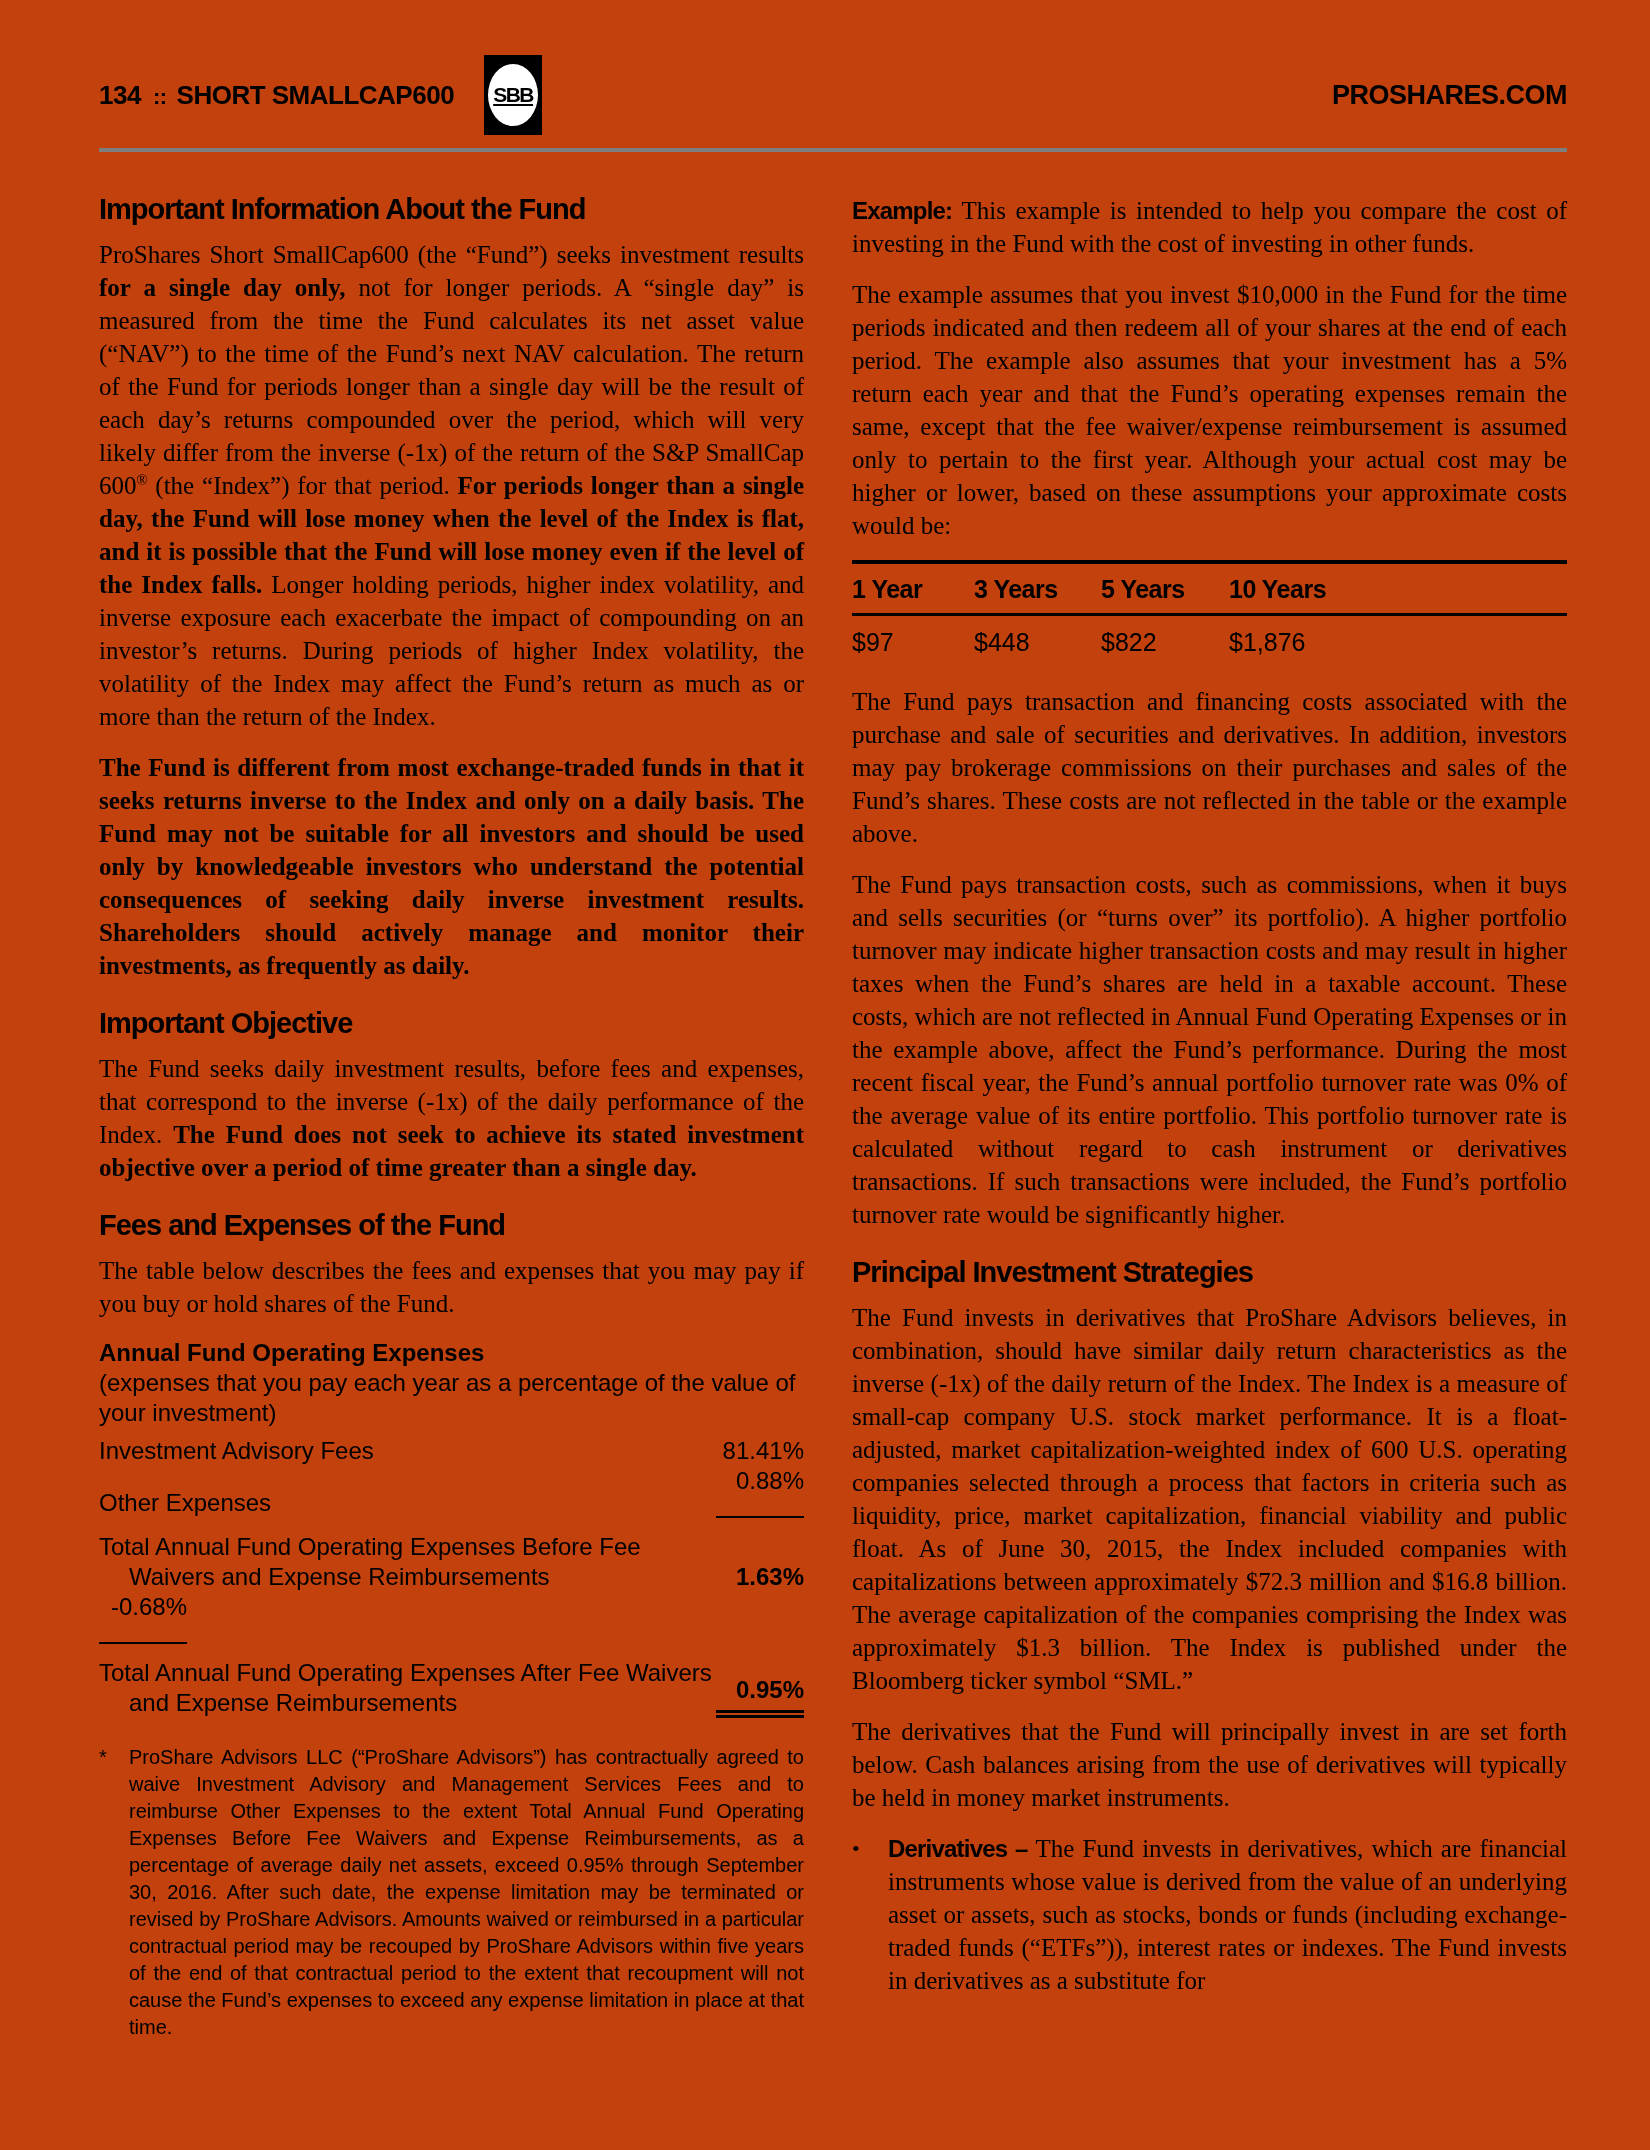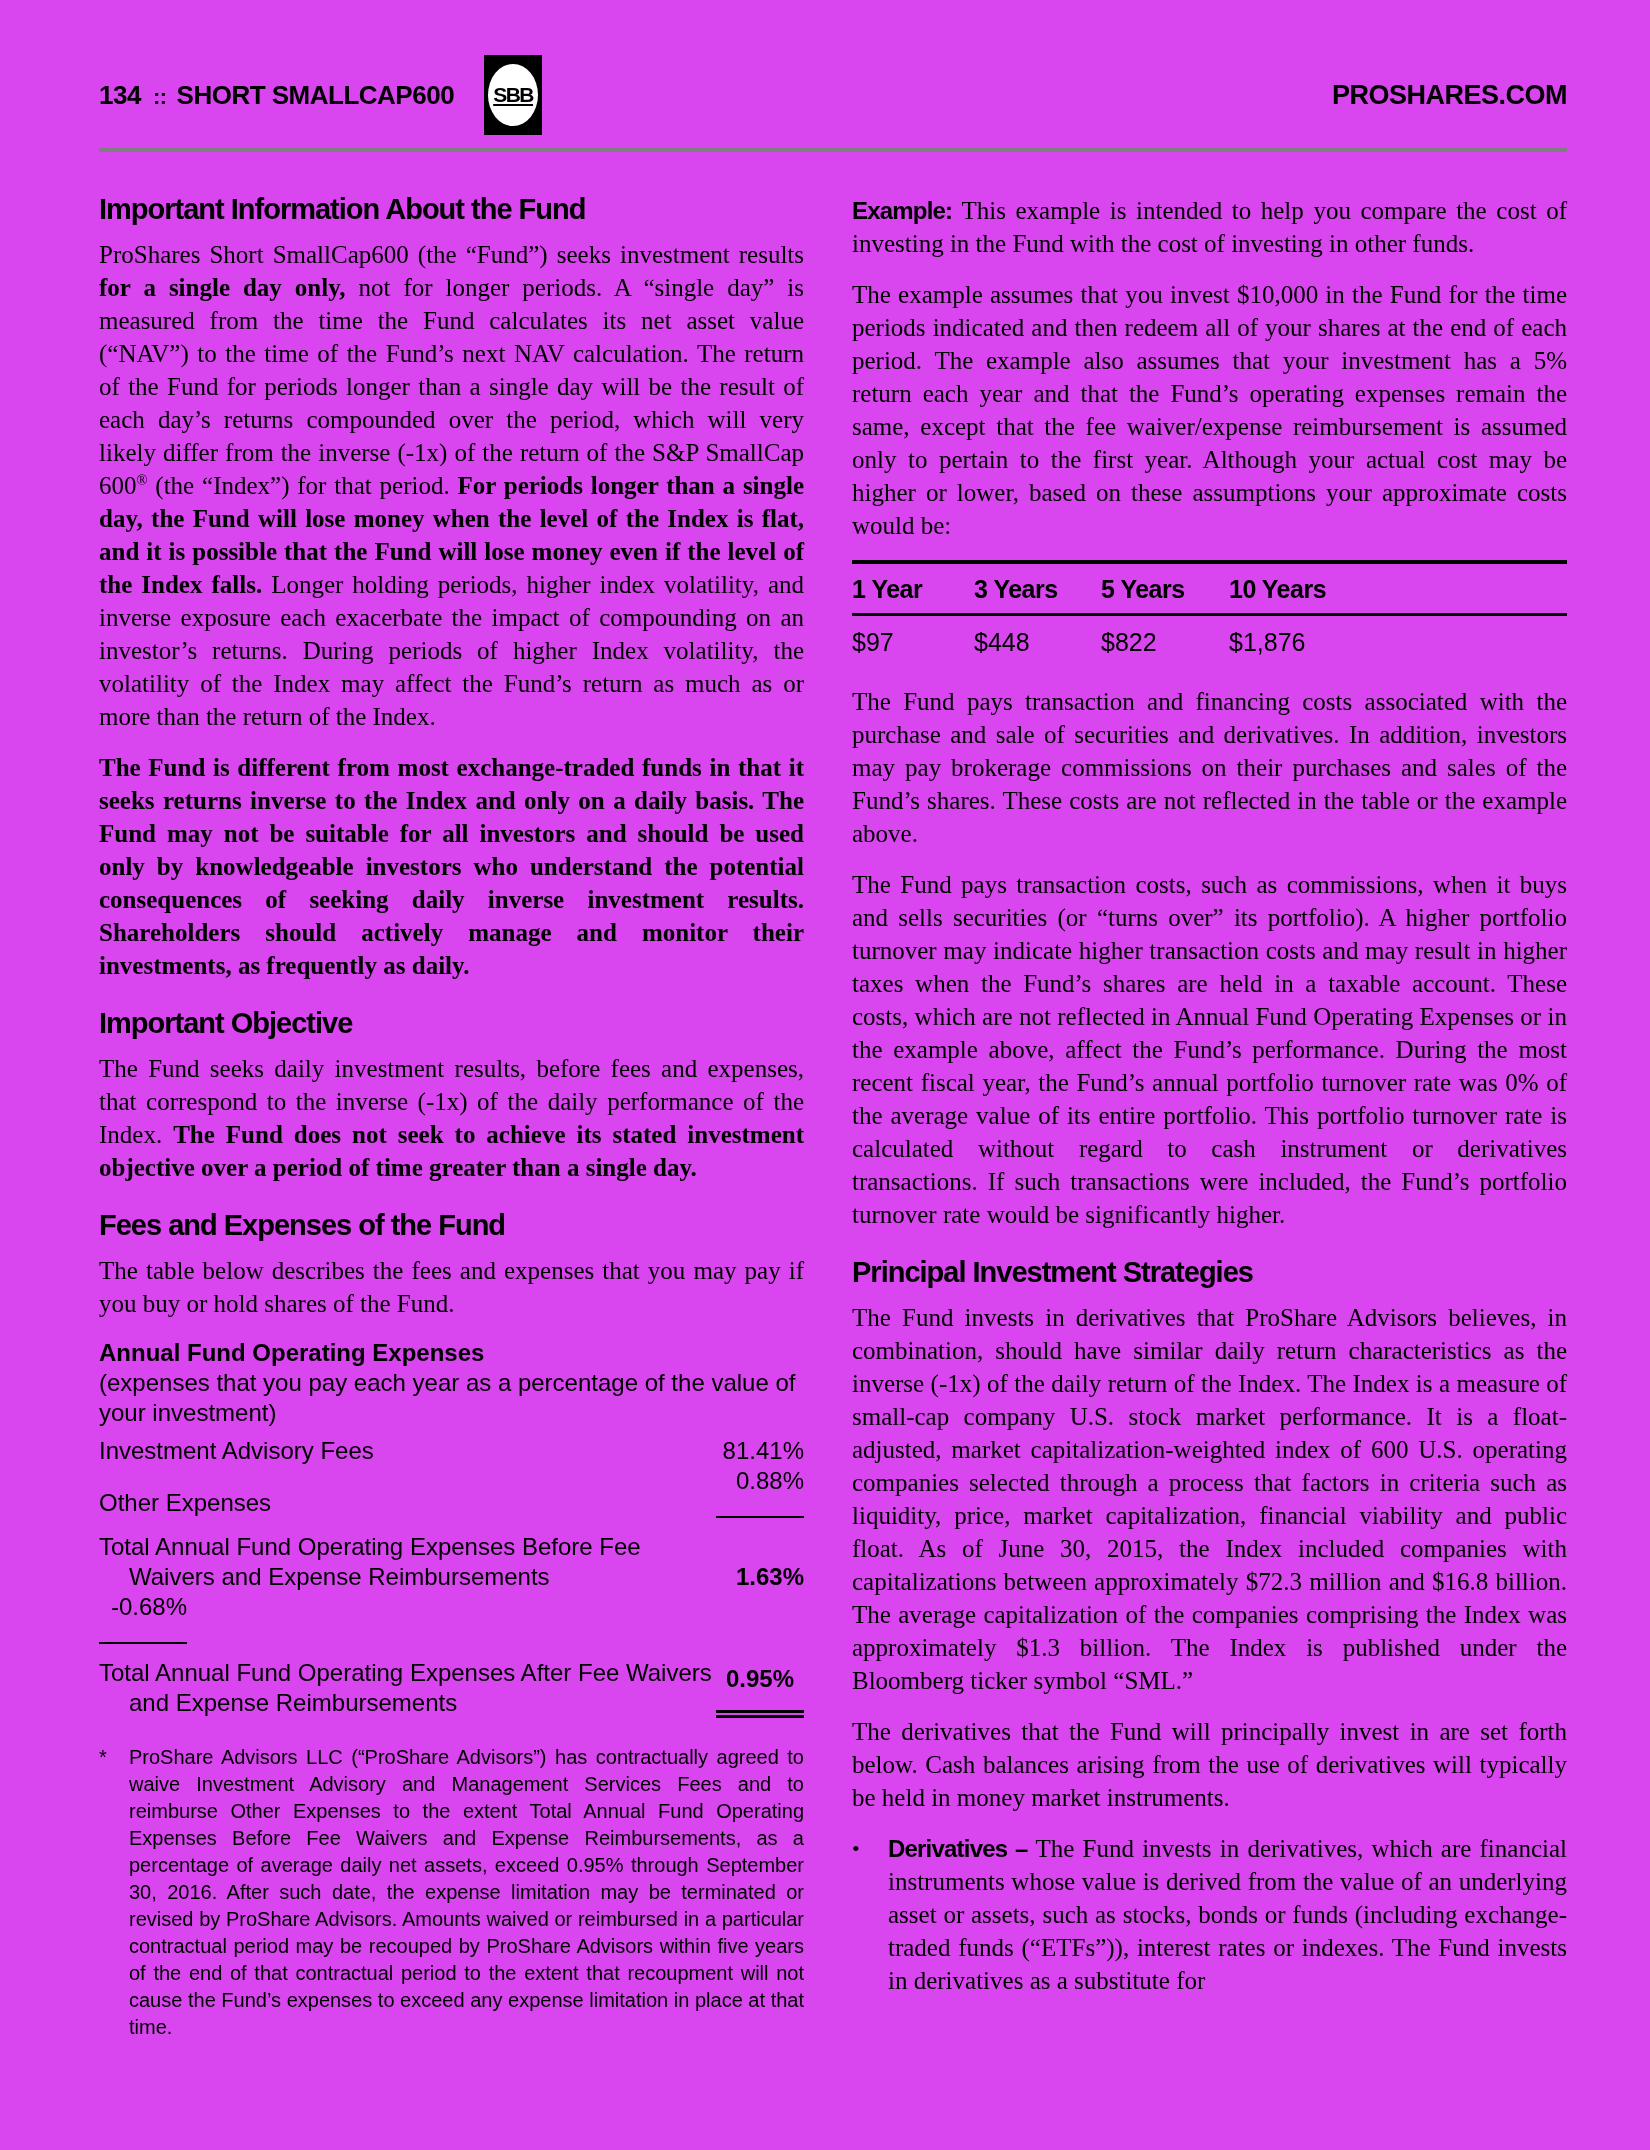--- a/index.html
+++ b/index.html
@@ -1,21 +1,21 @@
 <!DOCTYPE html>
 <html><head>
 <meta charset="utf-8">
 <style>
   * { margin:0; padding:0; box-sizing:border-box; }
   html,body { background:#e8e8e8; }
   .page {
     position:relative;
     width:1650px; height:2150px;
     margin:0 auto;
-    background:#d946ef;
+    background:#c2410c;
     color:#000;
     padding:55px 83px 0 99px;
     font-family:"Liberation Serif", serif;
     overflow:hidden;
   }
   
   .masthead { display:flex; align-items:center; height:80px; }
   .mast-left { display:flex; align-items:center; }
   .mast-title {
     font-family:"Liberation Sans", sans-serif;
@@ -69,21 +69,21 @@
   .fee-table { font-family:"Liberation Sans", sans-serif; font-size:24px; line-height:30px; margin-top:14px; }
   .fee-title { font-weight:bold; }
   .fee-sub { margin-bottom:8px; }
   .fee-row { display:flex; align-items:flex-end; }
   .fee-row .lbl { flex:1 1 auto; }
   .fee-row .val { flex:0 0 88px; text-align:right; }
   .fee-row.gap { margin-top:14px; }
   .fee-row.total .lbl { font-weight:normal; padding-left:30px; text-indent:-30px; }
   .fee-row.total .val { font-weight:bold; }
   .val.u1 { border-bottom:2px solid #000; padding-bottom:20px; }
-  .val.u2 { border-bottom:8px double #000; padding-bottom:16px;text-align:center; }
+  .val.u2 { border-bottom:8px double #000; padding-bottom:5px; }
 
   
   .footnote {
     display:flex; margin-top:26px;
     font-family:"Liberation Sans", sans-serif;
     font-size:20px; line-height:27px;
   }
   .footnote .fn-marker { flex:0 0 30px; }
   .footnote .fn-text { flex:1 1 auto; text-align:justify; }
 

